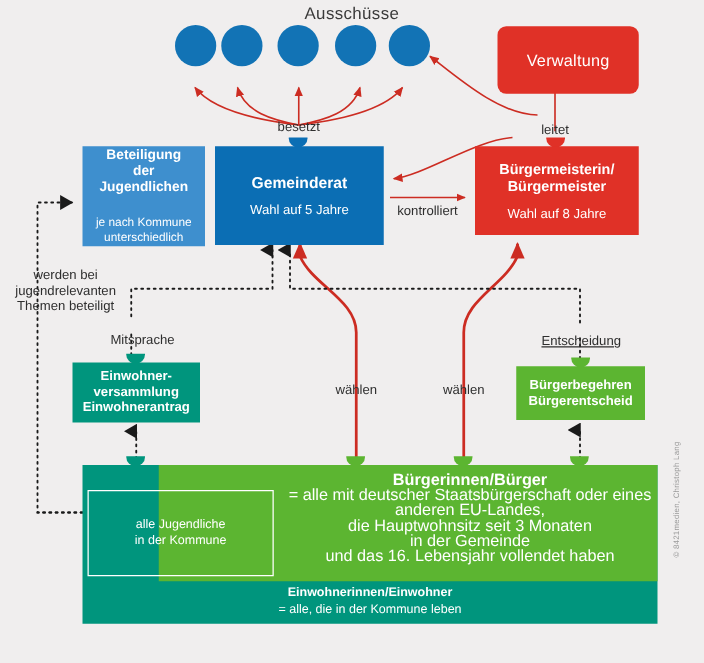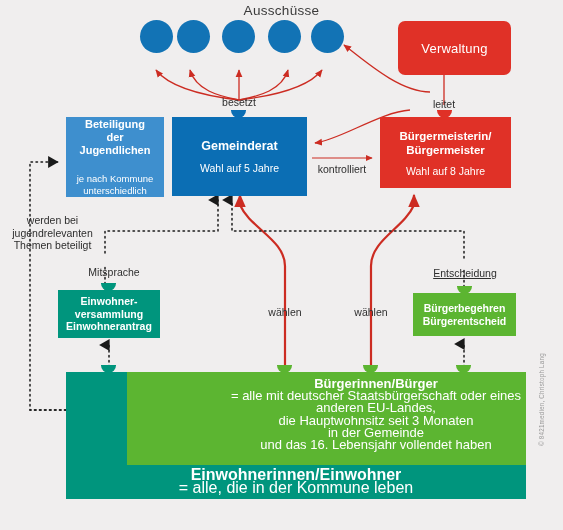--- a/index.html
+++ b/index.html
@@ -75,21 +75,21 @@
   .bb-teal{position:absolute;left:0;top:0;width:460px;height:127px;background:#00957d;}
   .bb-green{position:absolute;left:61px;top:0;width:399px;height:93px;background:#5cb531;}
   .bb-white{position:absolute;left:4px;top:20px;width:149px;height:69px;
             border:1.4px solid #ffffff;box-sizing:border-box;
             display:flex;align-items:center;justify-content:center;text-align:center;}
   .bb-white .t{font-size:10px;line-height:12.5px;color:#ffffff;}
   .bb-greentext{position:absolute;left:160px;top:6px;width:300px;
             text-align:center;color:#ffffff;font-size:13px;line-height:12.2px;}
   .bb-greentext .hl{font-weight:bold;}
   .bb-tealtext{position:absolute;left:0;top:96px;width:460px;
-            text-align:center;color:#ffffff;font-size:16px;line-height:13px;}
+            text-align:center;color:#ffffff;font-size:10px;line-height:13px;}
   .bb-tealtext .hl{font-weight:bold;}
 
   
   .elabel{position:absolute;color:#2e2e2e;font-size:10.5px;text-align:center;white-space:nowrap;}
   .elabel.multi{white-space:normal;line-height:12.5px;}
 
   
   #credit{
     position:absolute;left:538px;top:446px;
     font-size:6.3px;color:#9a9a9a;
@@ -207,20 +207,26 @@
 
   <div class="tab" style="left:101px;top:365px;background:#00957d;"></div>
   <div class="tab" style="left:277px;top:365px;background:#5cb531;"></div>
   <div class="tab" style="left:363px;top:365px;background:#5cb531;"></div>
   <div class="tab" style="left:456px;top:365px;background:#5cb531;"></div>
 
   <div id="bottomblock">
     <div class="bb-teal"></div>
     <div class="bb-green"></div>
 
+    <div class="bb-white">
+      <div class="t">
+        <div>alle Jugendliche</div>
+        <div>in der Kommune</div>
+      </div>
+    </div>
 
     <div class="bb-greentext">
       <div class="hl">Bürgerinnen/Bürger</div>
       <div>= alle mit deutscher Staatsbürgerschaft oder eines</div>
       <div>anderen EU-Landes,</div>
       <div>die Hauptwohnsitz seit 3 Monaten</div>
       <div>in der Gemeinde</div>
       <div>und das 16. Lebensjahr vollendet haben</div>
     </div>
 

